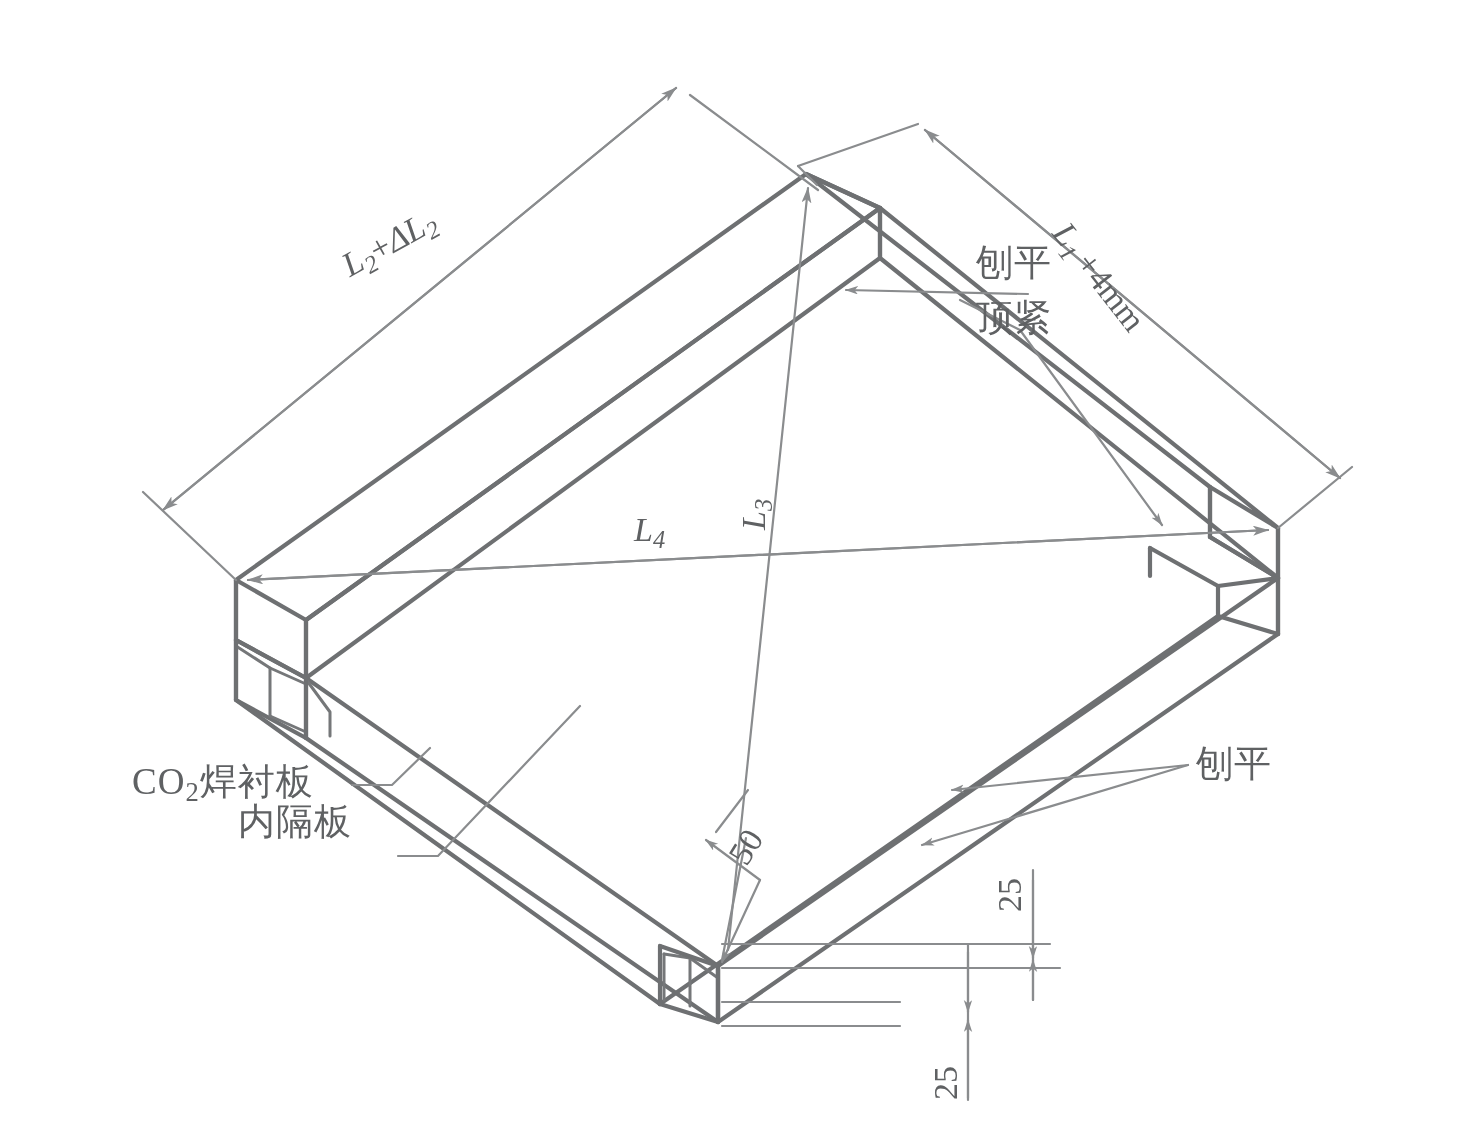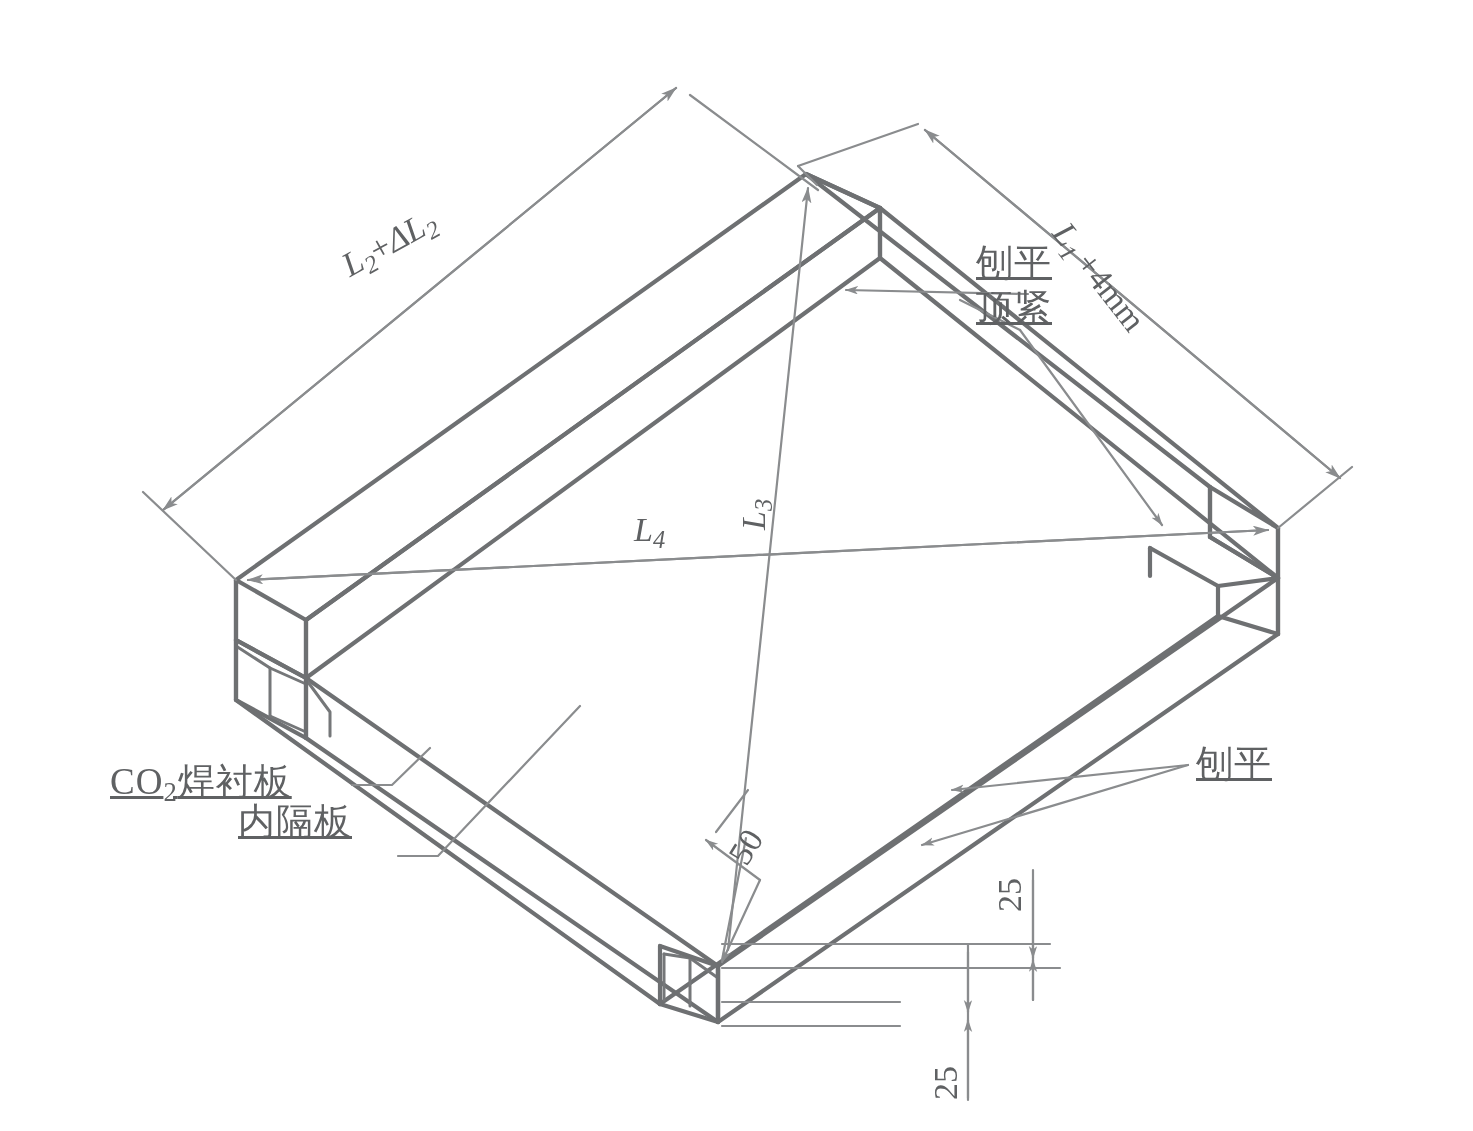--- a/index.html
+++ b/index.html
@@ -57,21 +57,20 @@
   .lbl {
     position: absolute;
     color: #5f6163;
     white-space: nowrap;
     line-height: 1.05;
   }
   .lbl-cn {
     font-family: "Liberation Sans", "DejaVu Sans", sans-serif;
     font-size: 37px;
     letter-spacing: 1px;
-    text-decoration: underline;
   }
   .lbl-dim {
     font-family: "Liberation Serif", "DejaVu Serif", serif;
     font-size: 34px;
     font-style: italic;
   }
   .lbl-num {
     font-family: "Liberation Serif", "DejaVu Serif", serif;
     font-size: 34px;
   }
@@ -261,28 +260,28 @@
   <div class="lbl lbl-num" style="left:992px; top:912px; transform: rotate(-90deg); transform-origin: left top;">
     <span>25</span>
   </div>
 
   <div class="lbl lbl-num" style="left:928px; top:1100px; transform: rotate(-90deg); transform-origin: left top;">
     <span>25</span>
   </div>
 
   <div class="lbl lbl-cn" style="left:976px; top:244px;">
     <div>刨平</div>
-    <div style="margin-top:6px;">顶紧</div>
+    <div style="margin-top:16px;">顶紧</div>
   </div>
 
   <div class="lbl lbl-cn" style="left:1196px; top:745px;">
     <span>刨平</span>
   </div>
 
-  <div class="lbl lbl-cn" style="left:110px; top:763px;">
+  <div class="lbl lbl-cn" style="left:132px; top:763px;">
     <span><span class="nonital" style="font-family:'Liberation Serif',serif;">CO</span><span class="sub" style="font-family:'Liberation Serif',serif;">2</span>焊衬板</span>
   </div>
 
   <div class="lbl lbl-cn" style="left:238px; top:803px;">
     <span>内隔板</span>
   </div>
 
 </div>
 
 </body></html>

